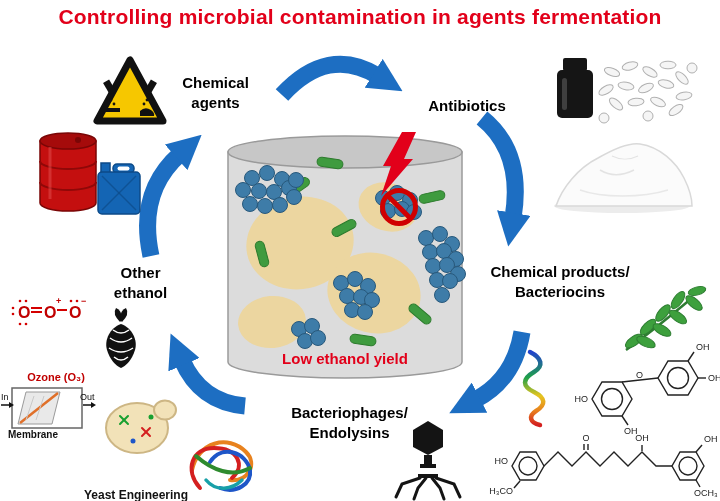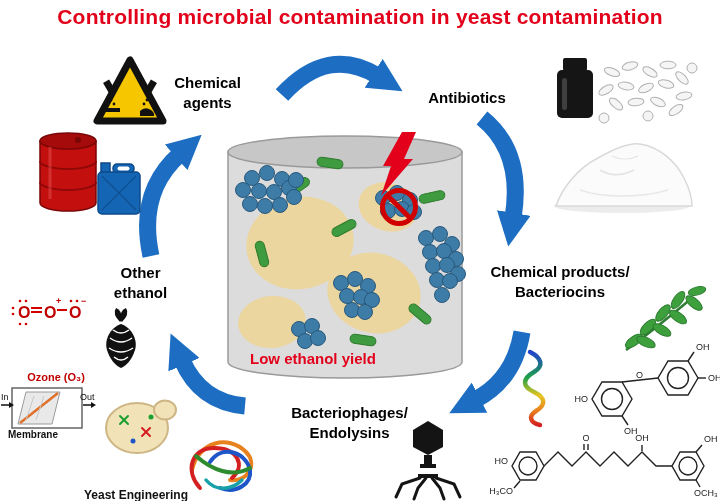--- a/index.html
+++ b/index.html
@@ -3,21 +3,21 @@
 <meta charset="utf-8">
 <style>
   * { margin:0; padding:0; box-sizing:border-box; }
   html,body { background:#fff; }
   body { font-family:"Liberation Sans", sans-serif; }
   .stage { position:relative; width:720px; height:501px; background:#fff; overflow:hidden; }
   .abs { position:absolute; }
   .title { left:0; top:5px; width:720px; text-align:center; font-size:21px; font-weight:bold;
            color:var(--title-red,#e2001a); letter-spacing:0.2px; }
   .node-label { font-weight:bold; font-size:15px; color:#000; text-align:center; line-height:1.3; }
-  .tank-caption { left:250px; top:350px; width:190px; text-align:left; font-size:15px;
+  .tank-caption { left:250px; top:350px; width:190px; text-align:center; font-size:15px;
                   font-weight:bold; color:var(--title-red,#e2001a); }
   .ozone-label { left:12px; top:336px; width:88px; text-align:center; font-size:11px;
                  font-weight:bold; color:var(--ozone-red,#c00000);margin-top:35px; }
   .membrane-label { left:8px; top:429px; width:78px; font-size:10px; font-weight:600; color:#111; }
   .yeast-label { left:84px; top:456px; width:108px; font-size:12px; font-weight:bold; color:#111;margin-top:32px; }
   svg { position:absolute; left:0; top:0; }
   .arrow { stroke:var(--arrow-blue,#1d6ec2); stroke-width:17; fill:none; }
   .arrowhead { fill:var(--arrow-blue,#1d6ec2); }
   .cocci { fill:var(--bacteria-blue,#3e7ca8); stroke:#28597c; stroke-width:1; }
   .rod { fill:var(--bacteria-green,#3f9b3f); stroke:#2c7a2c; stroke-width:1; }
@@ -311,28 +311,28 @@
       <line x1="120" y1="416" x2="128" y2="424" stroke="#18a030"></line>
       <line x1="128" y1="416" x2="120" y2="424" stroke="#18a030"></line>
       <line x1="142" y1="428" x2="150" y2="436" stroke="#d42020"></line>
       <line x1="150" y1="428" x2="142" y2="436" stroke="#d42020"></line>
     </g>
     <circle cx="133" cy="441" r="2.5" fill="#1e56c8"></circle>
     <circle cx="151" cy="417" r="2.5" fill="#18a030"></circle>
   </g>
 </svg>
 
-<div class="abs title">Controlling microbial contamination in yeast contamination</div>
-
-<div class="abs node-label" style="left:155px; top:73px; width:105px;">
+<div class="abs title">Controlling microbial contamination in agents fermentation</div>
+
+<div class="abs node-label" style="left:163px; top:73px; width:105px;">
   <div>Chemical</div>
   <div>agents</div>
 </div>
 
-<div class="abs node-label" style="left:412px; top:88px; width:110px;">Antibiotics</div>
+<div class="abs node-label" style="left:412px; top:96px; width:110px;">Antibiotics</div>
 
 <div class="abs node-label" style="left:465px; top:262px; width:190px;">
   <div>Chemical products/</div>
   <div>Bacteriocins</div>
 </div>
 
 <div class="abs node-label" style="left:262px; top:403px; width:175px;">
   <div>Bacteriophages/</div>
   <div>Endolysins</div>
 </div>

